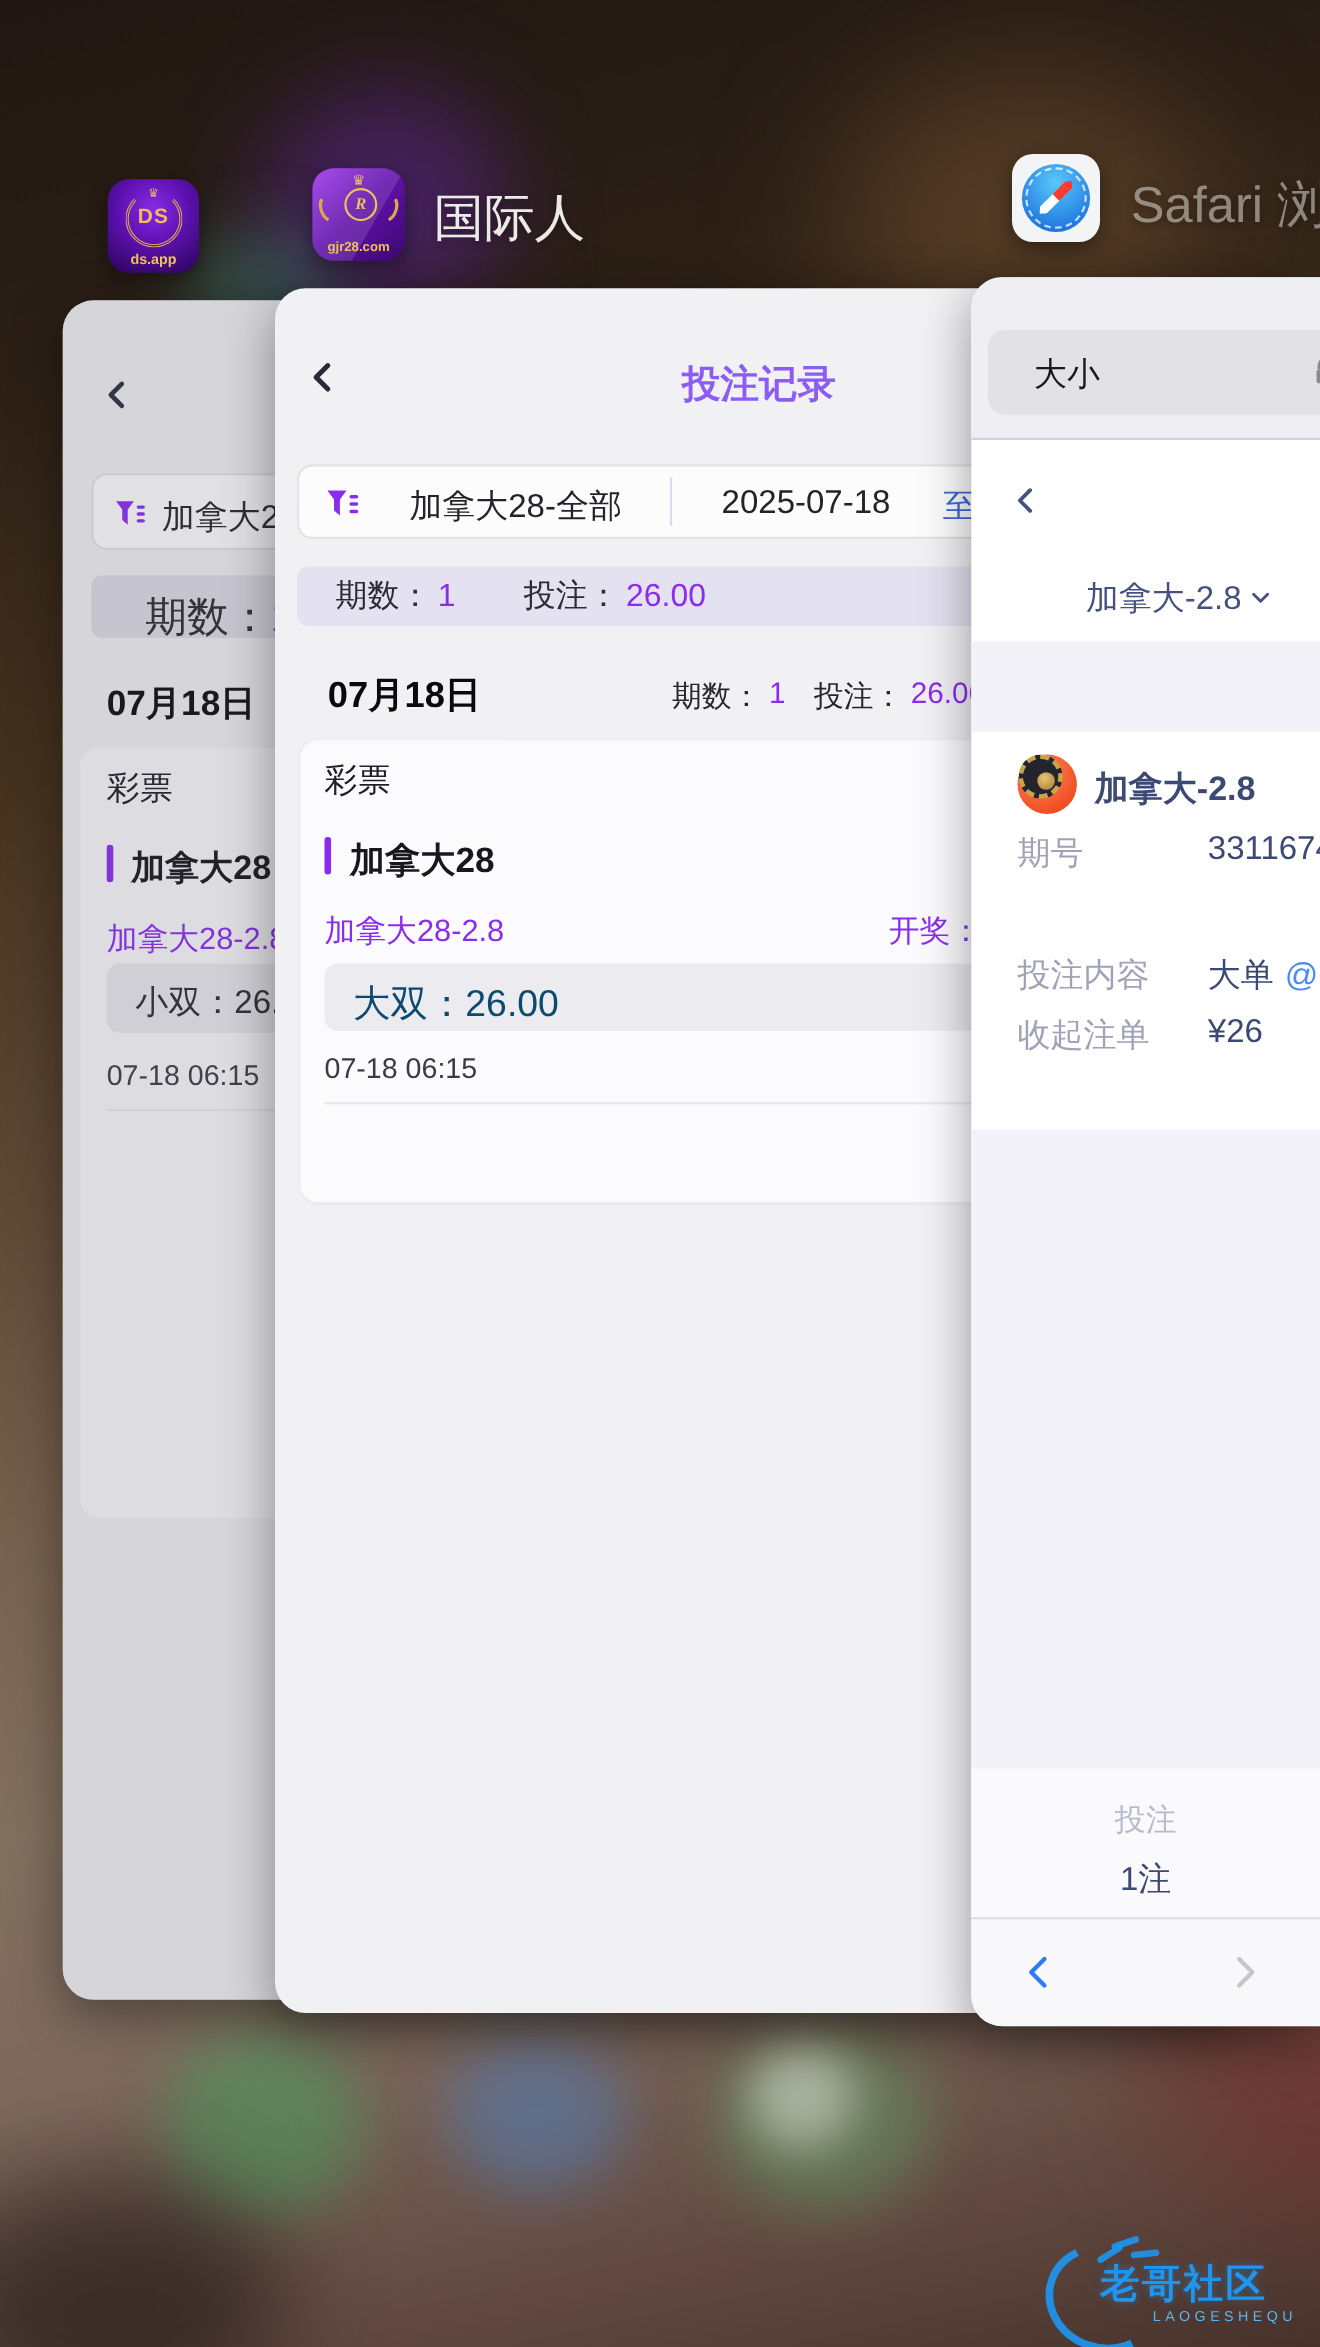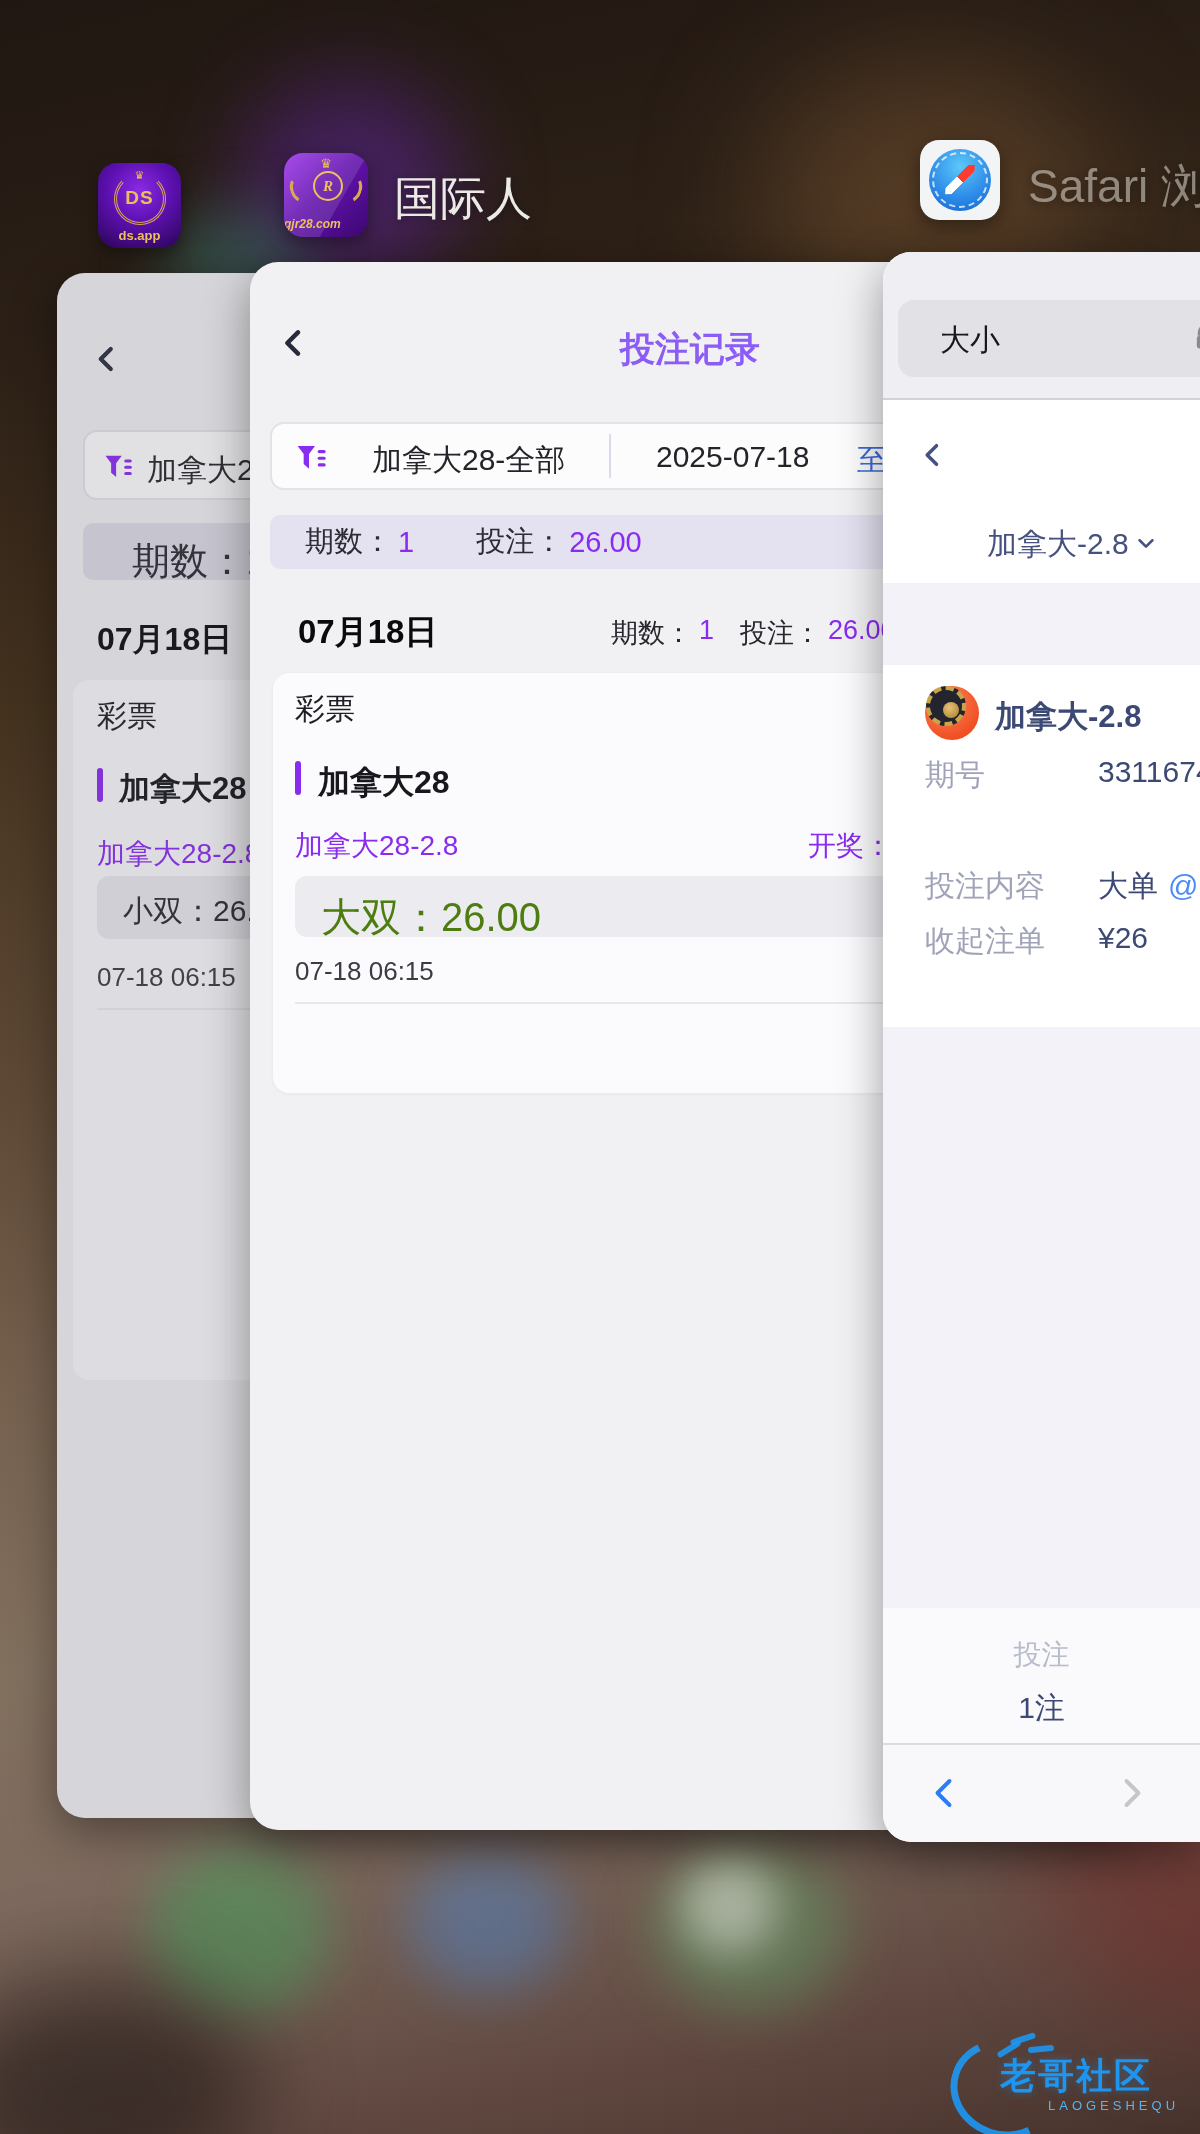--- a/index.html
+++ b/index.html
@@ -39,22 +39,22 @@
   .icon-gjr .sheen{position:absolute;left:-20px;top:-20px;width:70px;height:140px;
     background:rgba(255,255,255,.12);transform:rotate(30deg);}
   .icon-gjr .crown{position:absolute;left:0;right:0;top:3px;text-align:center;font-size:13px;color:#ecc15c;}
   .icon-gjr .shield{position:absolute;left:29px;top:18px;width:26px;height:26px;border-radius:50%;
     border:2px solid #ecc15c;text-align:center;line-height:26px;
     font-size:15px;font-style:italic;font-weight:bold;color:#ecc15c;font-family:"Liberation Serif",serif;}
   .icon-gjr .wing{position:absolute;top:20px;width:20px;height:24px;border:3px solid transparent;
     border-radius:50%;}
   .icon-gjr .wing.l{left:6px;border-left-color:#d9a94f;transform:rotate(-18deg);}
   .icon-gjr .wing.r{right:6px;border-right-color:#d9a94f;transform:rotate(18deg);}
-  .icon-gjr .cap{position:absolute;left:0;right:0;bottom:6px;
-    font-size:12px;font-style:italic;font-weight:bold;color:#ecc15c;}
+  .icon-gjr .cap{position:absolute;left:0;right:0;bottom:6px;text-align:center;
+    font-size:12px;font-weight:bold;color:#ecc15c;}
   .app-title{font-size:46px;font-weight:500;color:#eceae6;text-shadow:0 2px 8px rgba(0,0,0,.35);}
   .title-gjr{left:394px;top:168px;}
   .title-safari{left:1028px;top:156px;color:rgba(233,228,221,.52);}
   .icon-safari{left:920px;top:140px;width:80px;height:80px;background:#f3f4f6;}
   .compass{position:absolute;left:9px;top:9px;width:62px;height:62px;border-radius:50%;
     background:radial-gradient(circle at 50% 28%,#5cc8f8 0%,#2f8ee9 55%,#1363cf 100%);}
   .compass .ticks{position:absolute;inset:3px;border-radius:50%;border:2px dashed rgba(255,255,255,.75);}
   .needle{position:absolute;left:10px;top:26px;width:42px;height:9px;
     background:linear-gradient(90deg,#ffffff 50%,#ff3b30 50%);
     clip-path:polygon(0% 50%,12% 0%,88% 0%,100% 50%,88% 100%,12% 100%);
@@ -111,21 +111,21 @@
   .mc-daystats .num{color:#8a2bf0;margin-left:7px;}
   .mc-daystats .gap{width:26px;}
   .mc-inner{left:23px;top:411px;width:834px;height:420px;background:#fbfbfd;border-radius:16px;
     position:absolute;box-shadow:0 1px 4px rgba(20,20,40,.05);}
   .mc-cat{position:absolute;left:22px;top:16px;font-size:30px;color:#1f1f26;}
   .mc-vbar{left:22px;top:88px;}
   .mc-gname{position:absolute;left:45px;top:88px;font-size:32px;font-weight:bold;color:#17171d;}
   .mc-variant{position:absolute;left:22px;top:154px;font-size:28px;color:#8a2bf0;}
   .mc-draw{position:absolute;left:535px;top:154px;font-size:28px;color:#8a2bf0;}
   .mc-pill{left:22px;top:203px;width:790px;height:61px;}
-  .mc-pill .t{position:absolute;left:26px;top:14px;font-size:40px;color:#4d7c0f;}
+  .mc-pill .t{position:absolute;left:26px;top:14px;font-size:34px;color:#0c4a6e;}
   .mc-time{position:absolute;left:22px;top:283px;font-size:26px;color:#3b3b43;}
   .mc-div{left:22px;top:329px;width:790px;}
   .mc-collapse{position:absolute;left:0;top:352px;width:834px;text-align:center;
     font-size:28px;color:#4a5cd6;}
   .mc-collapse .box{display:inline-block;width:18px;height:18px;border:2px solid #4a5cd6;
     border-radius:4px;vertical-align:-2px;margin-right:9px;position:relative;}
   .mc-collapse .box::after{content:"";position:absolute;left:3px;top:7px;width:12px;height:2.5px;
     background:#4a5cd6;}
 
   

